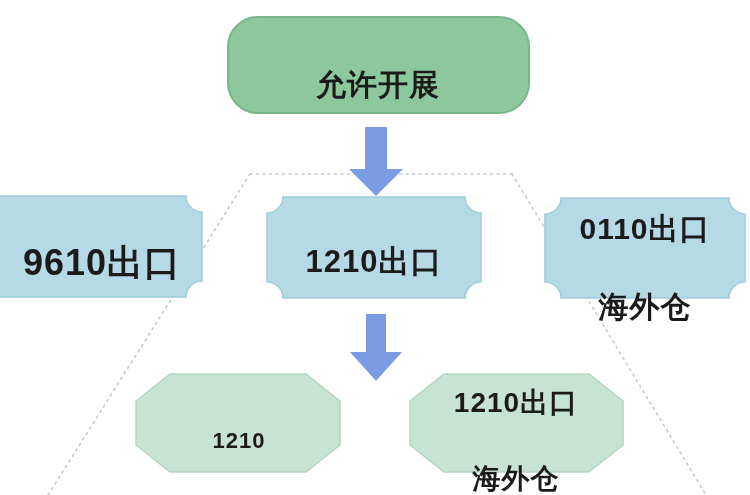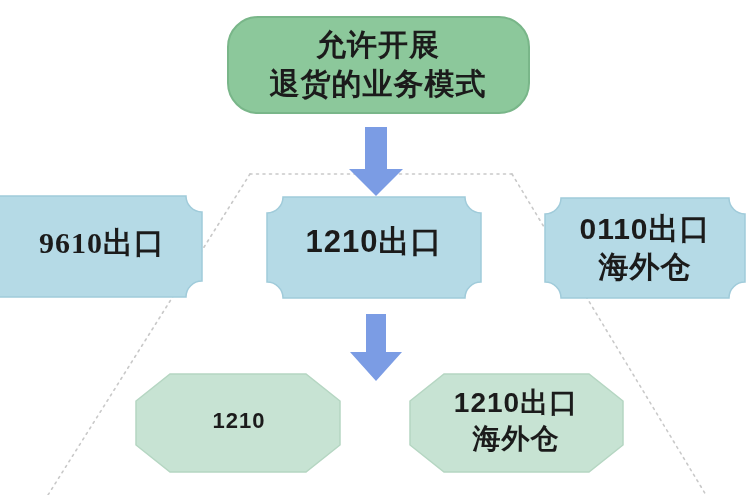--- a/index.html
+++ b/index.html
@@ -18,23 +18,23 @@
   .arrow{stroke:none;}
   .label{
     position:absolute;
     transform:translate(-50%,-50%);
     text-align:center;
     color:#1b1b1b;
     font-weight:bold;
     white-space:nowrap;
     letter-spacing:1px;
   }
-  .label span{display:block;}
+  .label span{display:block;margin-top:40px;}
   .lbl-root{left:378px;top:64px;font-size:30px;line-height:39px;}
-  .lbl-9610{left:102px;top:243px;font-size:30px;font-family:Liberation Serif, serif;}
+  .lbl-9610{left:102px;top:243px;font-size:36px;}
   .lbl-1210{left:374px;top:242px;font-size:31px;}
   .lbl-0110{left:645px;top:248px;font-size:30px;line-height:38px;}
   .lbl-parcel{left:239px;top:421px;font-size:22px;line-height:36px;}
   .lbl-overseas{left:516px;top:421px;font-size:28px;line-height:36px;}
 </style>
 </head>
 <body>
 
 <div class="canvas">
 
@@ -54,21 +54,20 @@
 
     <polygon class="octagon" points="170,374 306,374 340,401 340,445 306,472 170,472 136,445 136,401" fill="#c7e3d3" stroke="#b5d6c2"></polygon>
     <polygon class="octagon" points="444,374 589,374 623,401 623,445 589,472 444,472 410,445 410,401" fill="#c7e3d3" stroke="#b5d6c2"></polygon>
 
     <polygon class="arrow" points="365,127 387,127 387,169 403,169 376,196 349,169 365,169" fill="#7b9ce4"></polygon>
     <polygon class="arrow" points="366,314 386,314 386,352 402,352 376,381 350,352 366,352" fill="#7b9ce4"></polygon>
   </svg>
 
   <div class="label lbl-root">
     <span>允许开展</span>
-    <span>退货的业务模式</span>
   </div>
 
   <div class="label lbl-9610">
     <span>9610出口</span>
   </div>
 
   <div class="label lbl-1210">
     <span>1210出口</span>
   </div>
 

